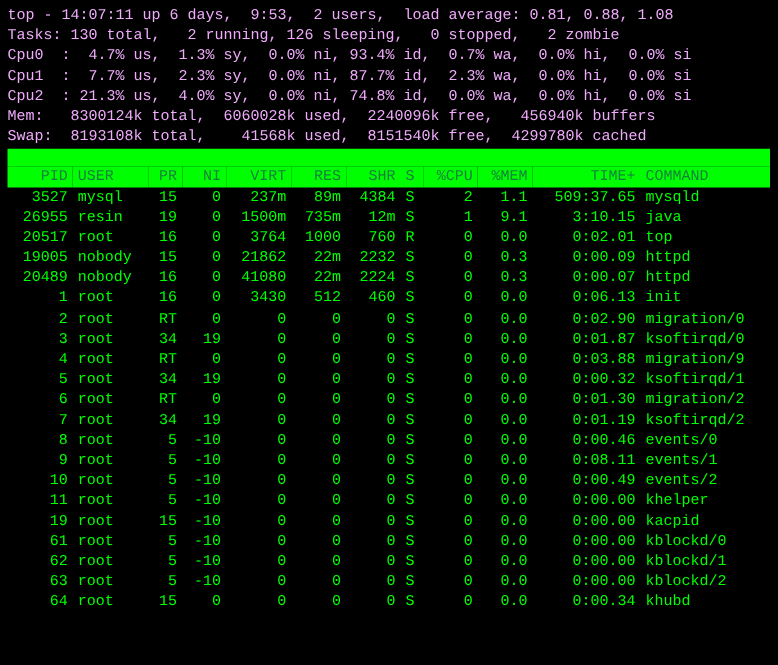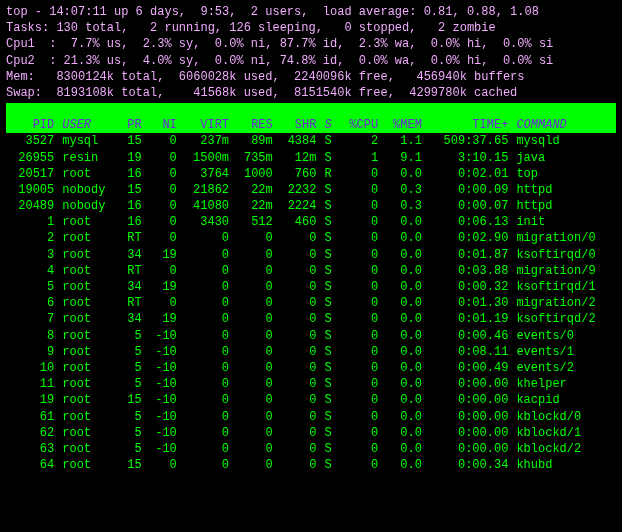--- a/index.html
+++ b/index.html
@@ -18,44 +18,45 @@
     background: #00ff00;
     height: 14px;
     margin-top: 2px;
   }
   table {
     border-collapse: collapse;
     width: 100%;
   }
   thead tr {
     background: #00ff00;
-    color: #6d28d9;
+    color: #15803d;
   }
   thead th {
     font-weight: normal;
     text-align: right;
     padding: 0 4px;
     white-space: nowrap;
   }
-  thead th.l { text-align: left; font-style: italic; }
+  thead th.l { text-align: left; }
   tbody td {
     color: #0f0;
     padding: 0 4px;
     text-align: right;
     white-space: nowrap;
   }
   tbody td.l { text-align: left; }
 </style>
 </head>
 <body>
 
 <div>
 
   <div class="header-line">top - 14:07:11 up 6 days,  9:53,  2 users,  load average: 0.81, 0.88, 1.08</div>
   <div class="header-line">Tasks: 130 total,   2 running, 126 sleeping,   0 stopped,   2 zombie</div>
+  <div class="header-line">Cpu0  :  4.7% us,  1.3% sy,  0.0% ni, 93.4% id,  0.7% wa,  0.0% hi,  0.0% si</div>
   <div class="header-line">Cpu1  :  7.7% us,  2.3% sy,  0.0% ni, 87.7% id,  2.3% wa,  0.0% hi,  0.0% si</div>
   <div class="header-line">Cpu2  : 21.3% us,  4.0% sy,  0.0% ni, 74.8% id,  0.0% wa,  0.0% hi,  0.0% si</div>
   <div class="header-line">Mem:   8300124k total,  6060028k used,  2240096k free,   456940k buffers</div>
   <div class="header-line">Swap:  8193108k total,    41568k used,  8151540k free,  4299780k cached</div>
 
   <div class="sep"></div>
 
   <table>
     <thead>
       <tr>

